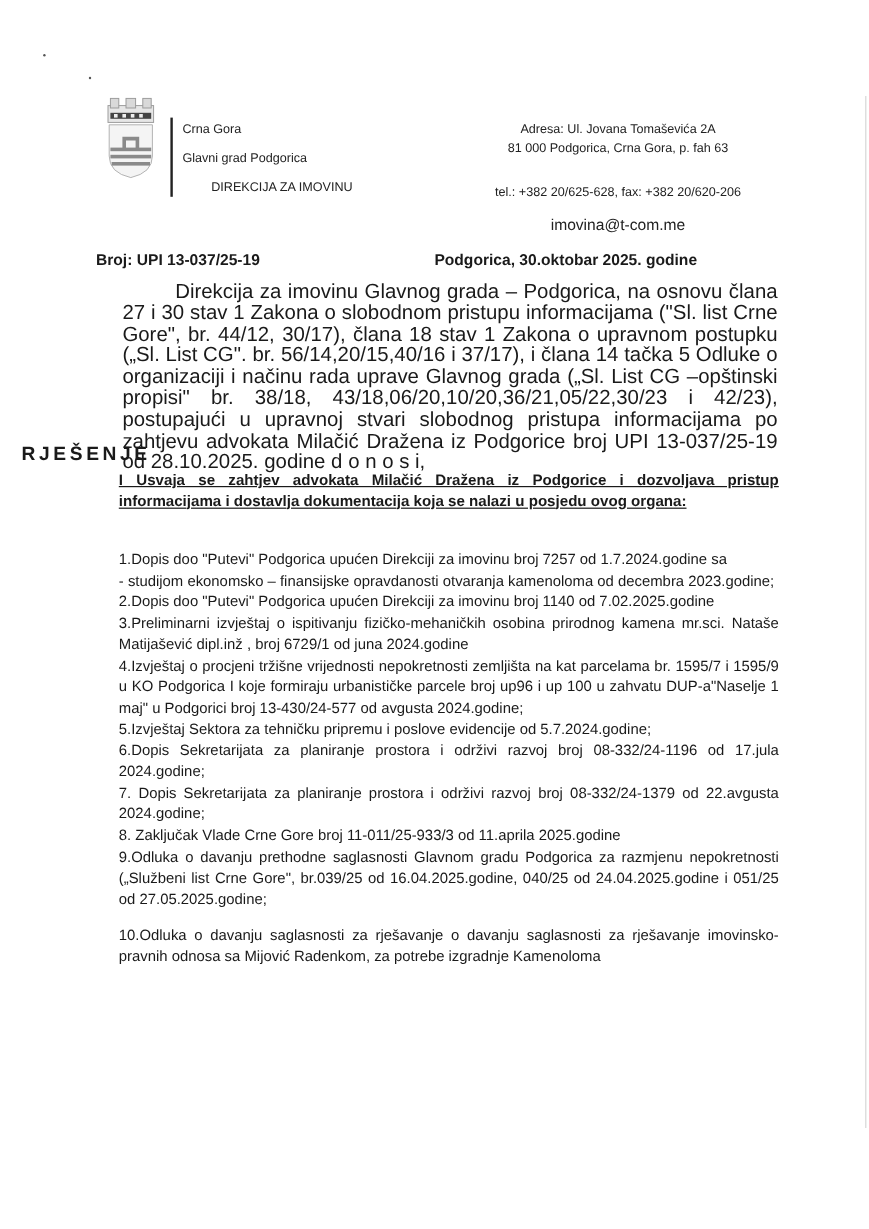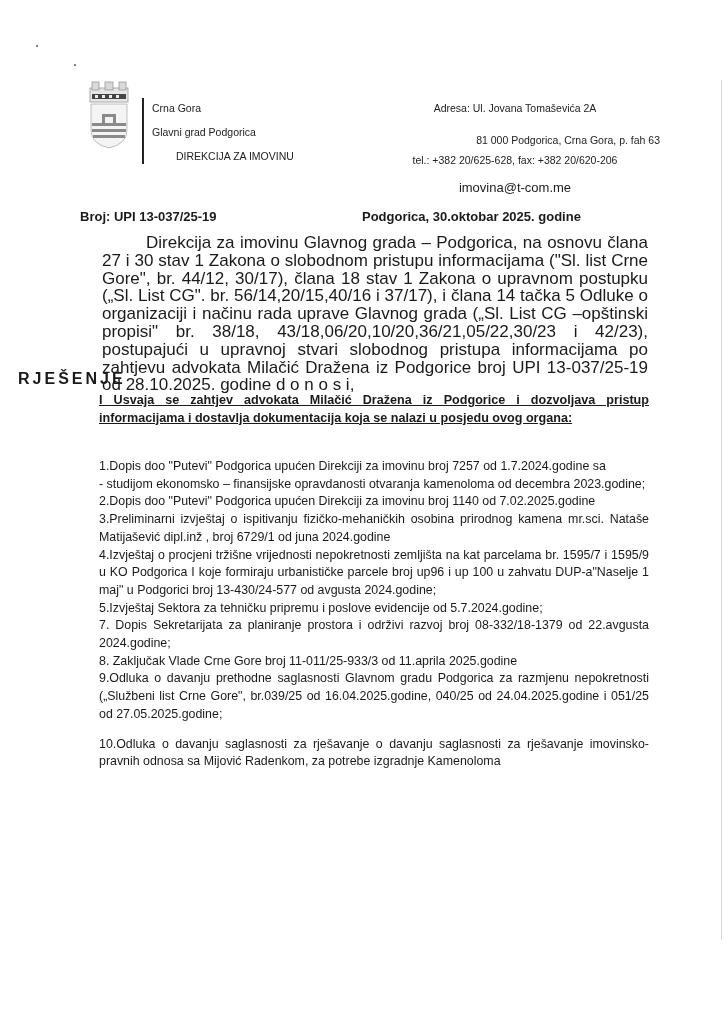--- a/index.html
+++ b/index.html
@@ -52,21 +52,21 @@
   <rect x="5" y="55" width="32" height="3" fill="#8a8a8a"></rect>
 </svg>
 
 <div class="vbar"></div>
 <div class="hl-line" style="left:152px;top:102px;">Crna Gora</div>
 <div class="hl-line" style="left:152px;top:126px;">Glavni grad Podgorica</div>
 <div class="hl-line" style="left:132px;top:150px;padding-left:44px;">DIREKCIJA ZA IMOVINU</div>
 
 <div class="header-right">
   <div class="hr-line" style="top:4px;">Adresa: Ul. Jovana Tomaševića 2A</div>
-  <div class="hr-line" style="top:36px;text-align:right;">81 000 Podgorica, Crna Gora, p. fah 63</div>
+  <div class="hr-line" style="top:20px;">81 000 Podgorica, Crna Gora, p. fah 63</div>
   <div class="hr-line" style="top:56px;">tel.: +382 20/625-628, fax: +382 20/620-206</div>
   <div class="hr-line hr-email" style="top:82px;">imovina@t-com.me</div>
 </div>
 
 <div class="meta-row">
   <span class="broj">Broj: UPI 13-037/25-19</span>
   <span class="datum">Podgorica, 30.oktobar  2025. godine</span>
 </div>
 
 <div class="intro"><span class="indent"></span><span>Direkcija za imovinu Glavnog grada – Podgorica, na osnovu člana 27 i 30 stav 1 Zakona o slobodnom pristupu informacijama ("Sl. list Crne Gore", br. 44/12, 30/17), člana 18 stav 1 Zakona o upravnom postupku („Sl. List CG". br. 56/14,20/15,40/16 i 37/17), i člana  14 tačka 5 Odluke o organizaciji i načinu rada uprave Glavnog grada („Sl. List CG –opštinski propisi" br. 38/18, 43/18,06/20,10/20,36/21,05/22,30/23 i 42/23),  postupajući u upravnoj stvari slobodnog pristupa informacijama po zahtjevu  advokata Milačić Dražena iz Podgorice   broj UPI 13-037/25-19 od 28.10.2025. godine     d o n o s i,</span></div>
@@ -75,17 +75,18 @@
 
 <div class="decision">I Usvaja se  zahtjev advokata Milačić Dražena iz Podgorice i  dozvoljava pristup informacijama i  dostavlja dokumentacija koja se nalazi u posjedu ovog organa:</div>
 
 <div class="list">
   <p class="item">1.Dopis doo "Putevi" Podgorica upućen Direkciji za imovinu broj 7257 od 1.7.2024.godine sa</p>
   <p class="item"> - studijom ekonomsko – finansijske opravdanosti otvaranja kamenoloma od decembra 2023.godine;</p>
   <p class="item">2.Dopis doo "Putevi" Podgorica upućen Direkciji za imovinu broj 1140 od 7.02.2025.godine</p>
   <p class="item">3.Preliminarni izvještaj o ispitivanju fizičko-mehaničkih osobina prirodnog kamena mr.sci. Nataše Matijašević dipl.inž , broj 6729/1 od juna 2024.godine</p>
   <p class="item">4.Izvještaj o procjeni tržišne vrijednosti nepokretnosti zemljišta na kat parcelama br. 1595/7 i 1595/9 u KO Podgorica I koje formiraju urbanističke parcele broj up96 i up 100 u zahvatu DUP-a"Naselje 1 maj" u Podgorici  broj 13-430/24-577 od avgusta 2024.godine;</p>
   <p class="item">5.Izvještaj  Sektora za tehničku pripremu i poslove evidencije  od 5.7.2024.godine;</p>
-  <p class="item">7. Dopis Sekretarijata za planiranje  prostora i održivi razvoj broj 08-332/18-1379 od 22.avgusta  2024.godine;</p>
+  <p class="item">6.Dopis Sekretarijata za planiranje  prostora i održivi razvoj broj 08-332/24-1196 od 17.jula 2024.godine;</p>
+  <p class="item">7. Dopis Sekretarijata za planiranje  prostora i održivi razvoj broj 08-332/24-1379 od 22.avgusta  2024.godine;</p>
   <p class="item">8. Zaključak Vlade Crne Gore  broj 11-011/25-933/3 od 11.aprila 2025.godine</p>
   <p class="item">9.Odluka o davanju prethodne saglasnosti Glavnom gradu Podgorica za razmjenu nepokretnosti („Službeni list Crne Gore", br.039/25 od 16.04.2025.godine, 040/25 od 24.04.2025.godine i 051/25 od 27.05.2025.godine;</p>
   <p class="item gap">10.Odluka o davanju saglasnosti za rješavanje o davanju saglasnosti za rješavanje imovinsko-pravnih odnosa sa Mijović Radenkom, za potrebe izgradnje Kamenoloma</p>
 </div>
 
 </body></html>

